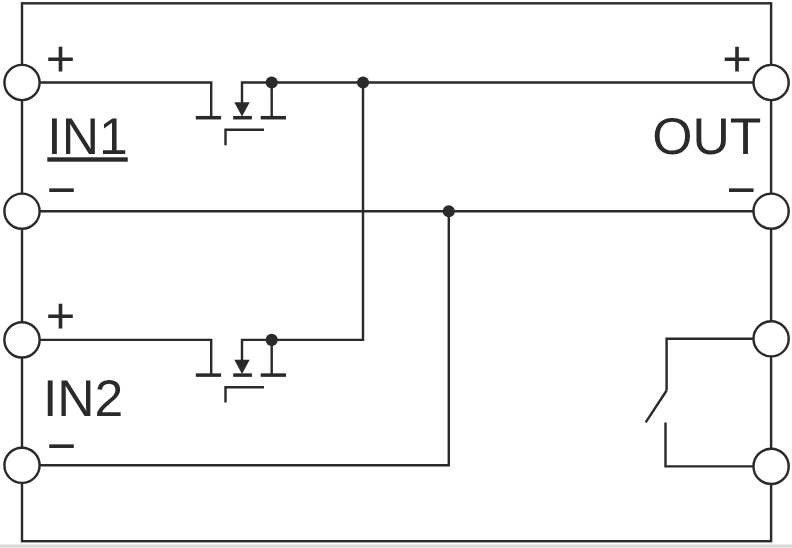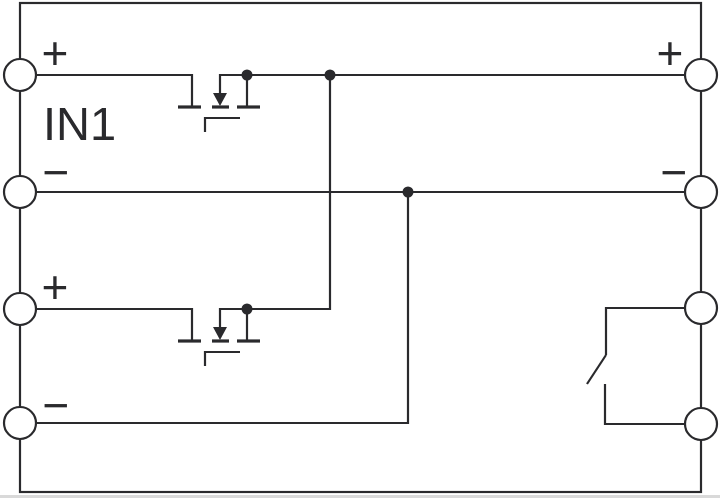--- a/index.html
+++ b/index.html
@@ -76,21 +76,23 @@
       <circle cx="20" cy="192" r="16"></circle>
       <circle cx="20" cy="309" r="16"></circle>
       <circle cx="20" cy="423" r="16"></circle>
       <circle cx="701" cy="75" r="16"></circle>
       <circle cx="701" cy="192" r="16"></circle>
       <circle cx="701" cy="308" r="16"></circle>
       <circle cx="701" cy="424" r="16"></circle>
     </g>
   </svg>
 
-  <div class="lbl" style="left:43px;  top:100px;">IN1</div>
+  <div class="lbl" style="left:43px;  top:100px;text-decoration:underline;">IN1</div>
+  <div class="lbl" style="left:39px;  top:338px;">IN2</div>
+  <div class="lbl" style="left:593px; top:100px;">OUT</div>
 
   <div class="sign" style="left:39px;  top:37px;">+</div>
   <div class="sign" style="left:40px;  top:156px;">−</div>
   <div class="sign" style="left:39px;  top:271px;">+</div>
   <div class="sign" style="left:40px;  top:389px;">−</div>
   <div class="sign" style="left:654px; top:37px;">+</div>
   <div class="sign" style="left:658px; top:156px;">−</div>
 
   <div class="bottom-edge"></div>
 </div>

